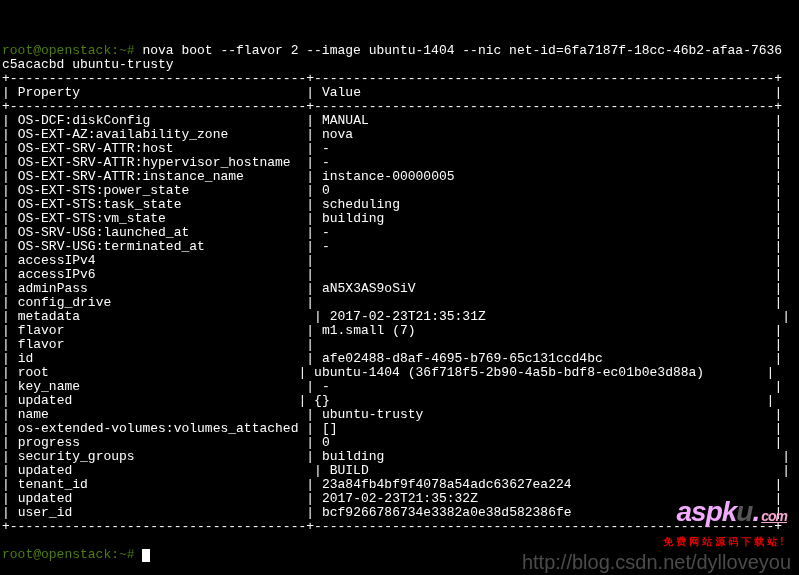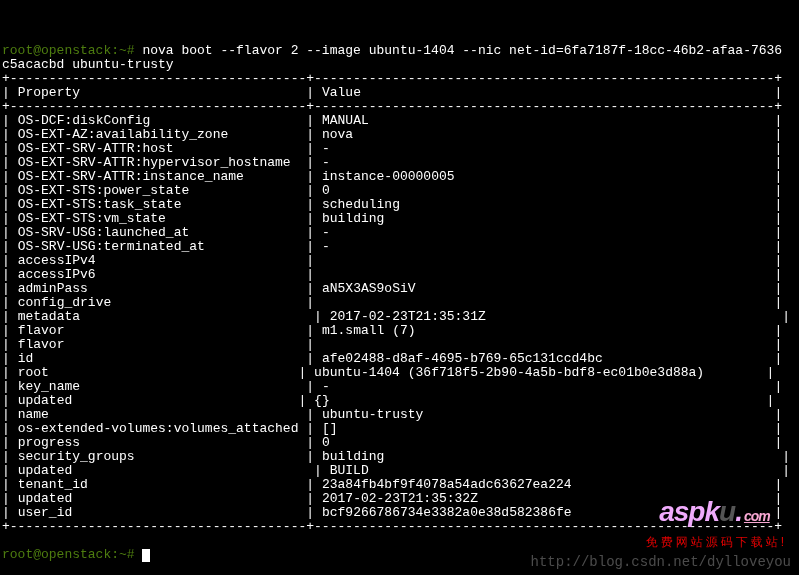--- a/index.html
+++ b/index.html
@@ -24,46 +24,46 @@
     display: inline-block;
     width: 8px;
     height: 13px;
     background: #fff;
     vertical-align: bottom;
   }
   .watermark {
     position: absolute;
     bottom: 6px;
     right: 8px;
-    font-family: Liberation Mono, monospace;
-    font-size: 14px;
+    font-family: Liberation Sans, sans-serif;
+    font-size: 20px;
     color: rgba(150,150,150,0.5);
     white-space: nowrap;
   }
   .logo {
     position: absolute;
     bottom: 12px;
     right: 12px;
     font-family: Arial, sans-serif;
     font-weight: bold;
     font-size: 28px;
     font-style: italic;
     letter-spacing: -1px;
   }
   .logo .a { color: #f0abfc; }
   .logo .u { color: #555; }
   .logo .com { color: #f9a8d4; font-size: 14px; font-style: italic; font-weight: bold; vertical-align: baseline; margin-left: 2px; text-decoration: underline; }
   .logo .sub {
     display: block;
     color: #e20000;
-    font-size: 12px;
+    font-size: 10px;
     font-style: normal;
-    font-weight: normal;
+    font-weight: bold;
     letter-spacing: 3px;
-    text-align: left;
+    text-align: center;
     margin-top: -2px;
   }
 </style>
 </head>
 <body>
 
 
 <div id="out"><span class="prompt">root@openstack:~# </span><span>nova boot --flavor 2 --image ubuntu-1404 --nic net-id=6fa7187f-18cc-46b2-afaa-7636</span>
 <span>c5acacbd ubuntu-trusty</span>
 <span class="sep">+--------------------------------------+-----------------------------------------------------------+</span>

